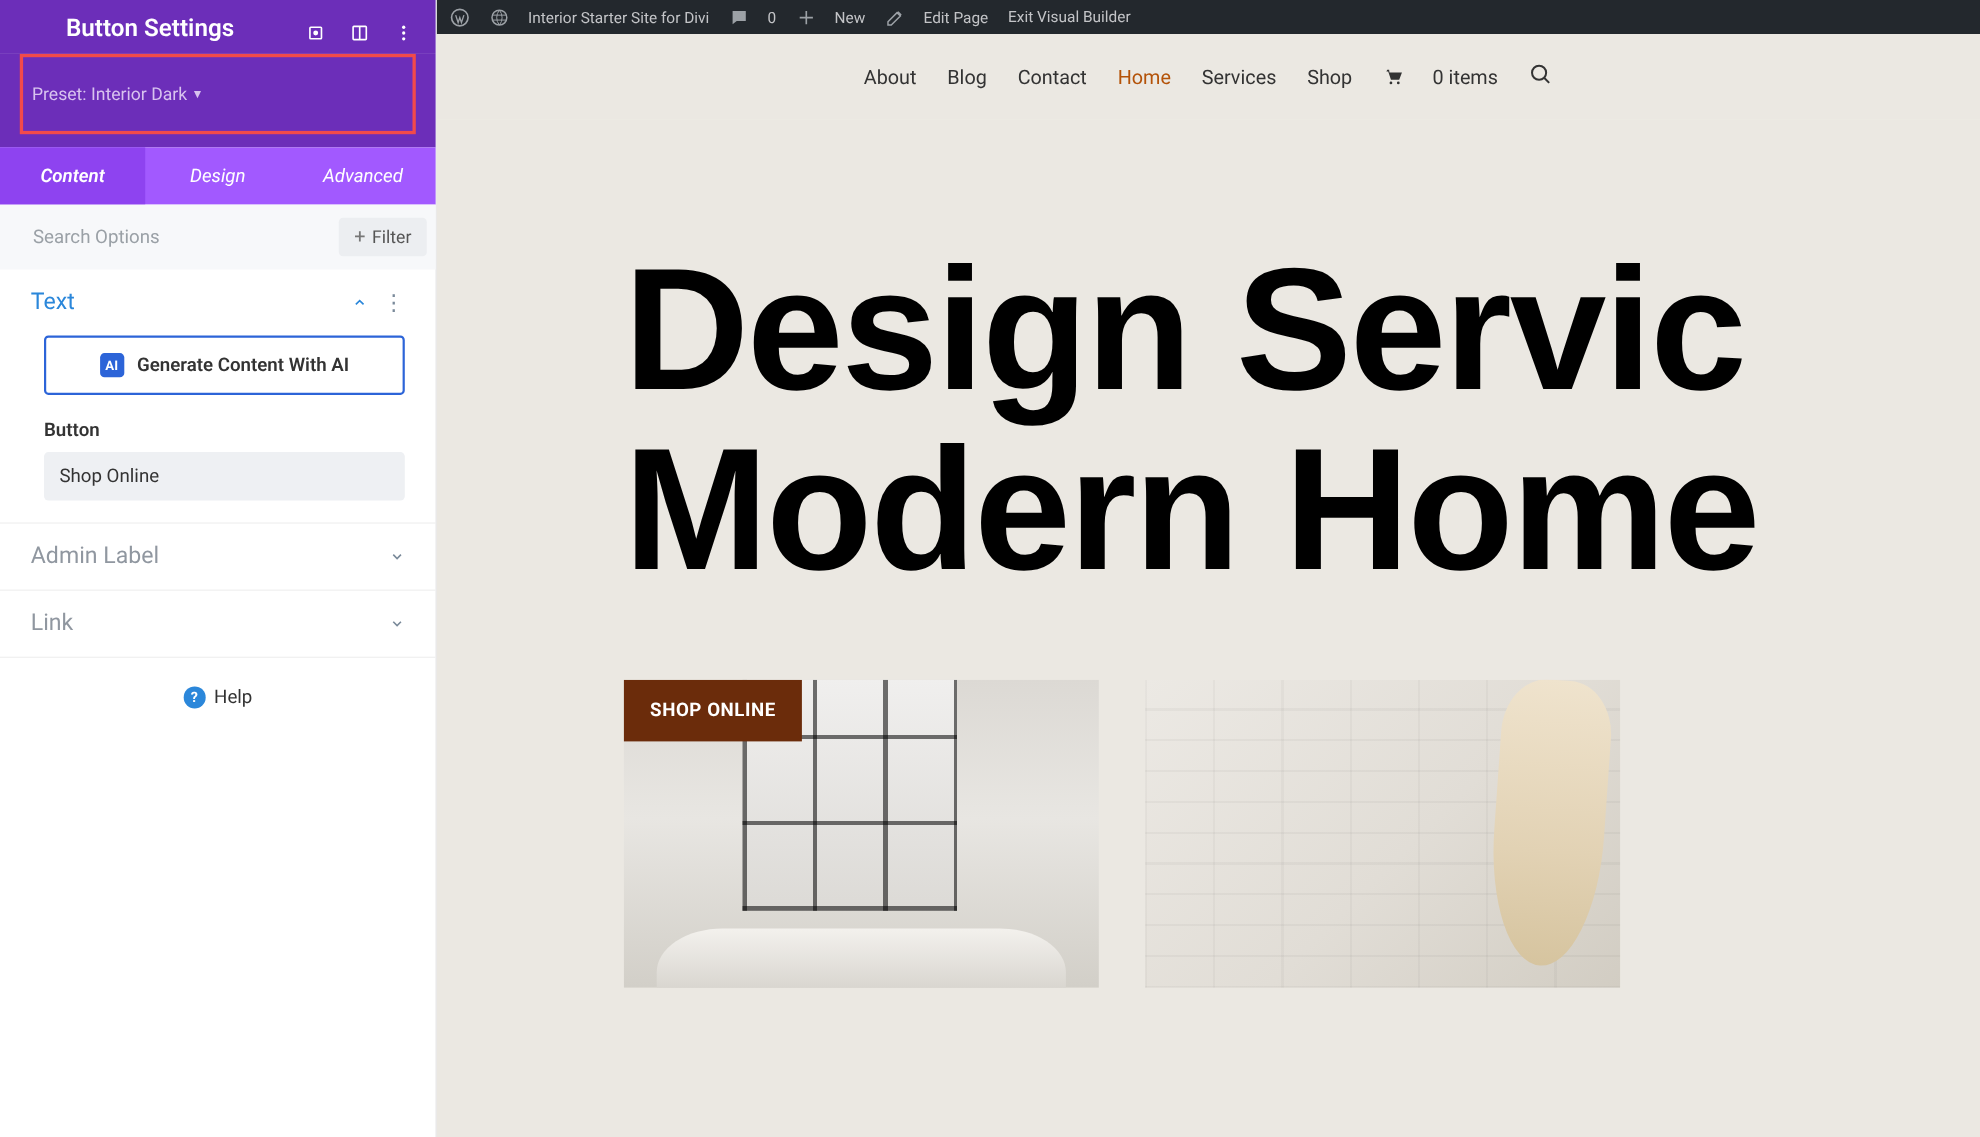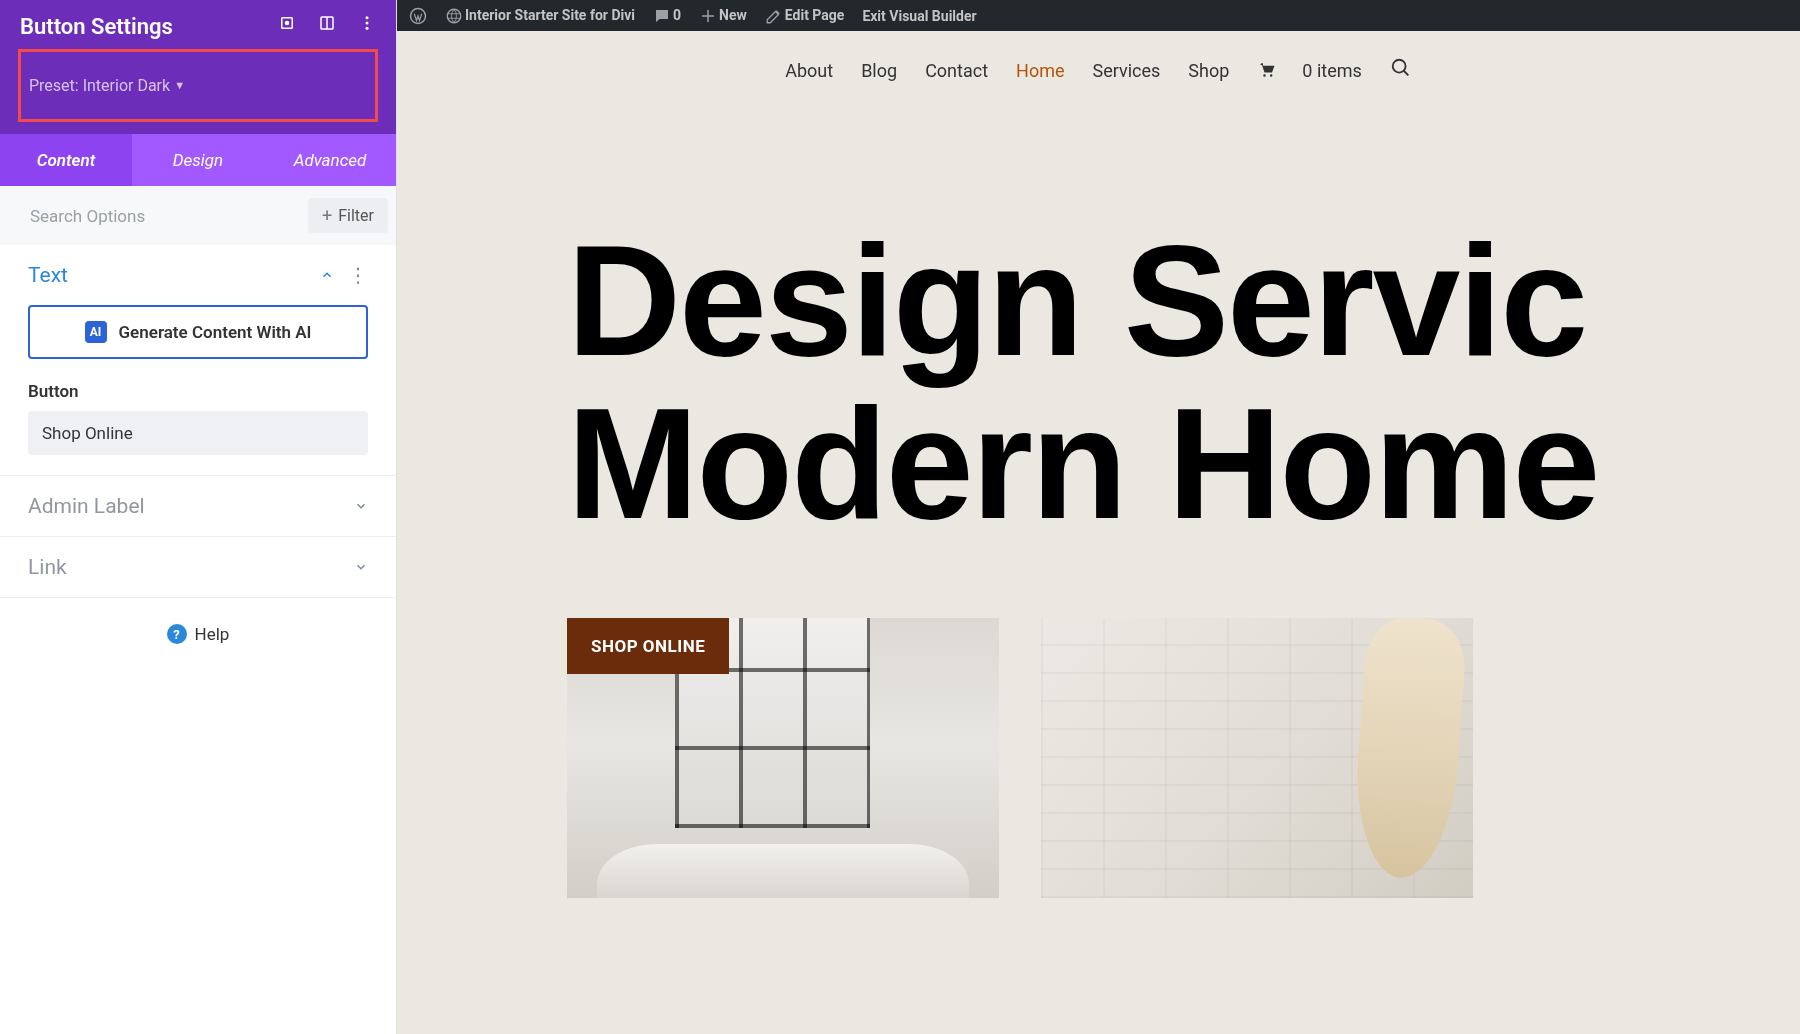--- a/index.html
+++ b/index.html
@@ -2,21 +2,21 @@
 <html><head>
   <meta charset="utf-8">
   <style>
     * { margin: 0; padding: 0; box-sizing: border-box; font-family: -apple-system, BlinkMacSystemFont, "Segoe UI", Roboto, "Helvetica Neue", Arial, sans-serif; }
     body { width: 1800px; height: 1034px; overflow: hidden; display: flex; }
     
     
     .sidebar { width: 397px; height: 100%; background: #fff; border-right: 1px solid #e0e0e0; display: flex; flex-direction: column; }
     
     .sidebar-header { background: #6C2EB9; color: #fff; padding: 14px 20px 10px 20px; }
-    .sidebar-title-row { display: flex; align-items: flex-start; justify-content: space-between; }
+    .sidebar-title-row { display: flex; align-items: flex-end; justify-content: space-between; margin-left: 40px; }
     .sidebar-title { font-size: 22px; font-weight: 600; }
     .sidebar-icons { display: flex; align-items: center; gap: 22px; }
     .icon-btn { width: 18px; height: 18px; display: inline-flex; align-items: center; justify-content: center; color: #fff; cursor: pointer; }
     .icon-btn svg { width: 100%; height: 100%; }
     
     .preset-row { background: #6C2EB9; padding: 0 18px 12px 18px; }
     .preset-bar { border: 3px solid #F24A4A; color: #d8c3ef; font-size: 16px; padding: 24px 8px; display: flex; align-items: center; }
     .preset-bar .caret { margin-left: 4px; font-size: 11px; }
     
     .tabs { background: #A259FF; display: flex; }
@@ -30,35 +30,35 @@
     .plus { font-size: 18px; color: #777; line-height: 1; }
     
     .section { border-bottom: 1px solid #eee; }
     .section-header { display: flex; align-items: center; justify-content: space-between; padding: 18px 28px; }
     .section-title { font-size: 21px; color: #9097a0; }
     .section-title.open { color: #2b87da; }
     .section-controls { display: flex; align-items: center; gap: 14px; color: #7a8a9a; }
     .chevron { width: 14px; height: 14px; }
     .vdots { font-size: 20px; color: #7a8a9a; line-height: 1; }
     
-    .section-body { padding: 0 28px 20px 28px; }
+    .section-body { padding: 0 28px 20px 28px; margin-left: 12px; }
     .ai-btn { width: 100%; border: 2px solid #2c64d8; border-radius: 4px; background: #fff; color: #333; font-size: 17px; font-weight: 600; padding: 14px 0; display: flex; align-items: center; justify-content: center; gap: 12px; cursor: pointer; }
     .ai-badge { width: 22px; height: 22px; border-radius: 4px; background: #2c64d8; color: #fff; font-size: 12px; font-weight: 700; display: inline-flex; align-items: center; justify-content: center; }
     
     .field-label { font-size: 17px; color: #333; font-weight: 600; margin-top: 22px; margin-bottom: 10px; }
     .field-input { width: 100%; background: #eef0f3; border: none; border-radius: 4px; padding: 12px 14px; font-size: 17px; color: #333; }
     
     .help-row { display: flex; align-items: center; justify-content: center; gap: 8px; padding: 26px 0; color: #333; font-size: 17px; }
     .help-icon { width: 20px; height: 20px; border-radius: 50%; background: #2b87da; color: #fff; font-size: 13px; font-weight: 700; display: inline-flex; align-items: center; justify-content: center; }
     
     
     .main { flex: 1; display: flex; flex-direction: column; height: 100%; position: relative; overflow: hidden; }
     
     .adminbar { height: 31px; background: #23282d; color: #c3c4c7; display: flex; align-items: center; padding: 0 12px; font-size: 14px; gap: 18px; }
-    .adminbar-item { display: inline-flex; align-items: flex-start; gap: 2px; cursor: pointer; font-weight: bold; }
+    .adminbar-item { display: inline-flex; align-items: flex-end; gap: 17px; cursor: pointer; }
     .adminbar-item .num { color: #c3c4c7; }
     .adminbar svg, .ab-icon { width: 18px; height: 18px; fill: #9ca1a6; }
     
     .site-nav { background: #ebe8e2; height: 78px; display: flex; align-items: center; justify-content: center; gap: 28px; font-size: 18px; color: #333; }
     .nav-link { cursor: pointer; }
     .nav-link.active { color: #b45309; }
     .cart-group { display: inline-flex; align-items: flex-start; gap: 25px; }
     .cart-icon { width: 20px; height: 20px; }
     
     .page-area { flex: 1; background: #ebe8e2; position: relative; overflow: hidden; }

